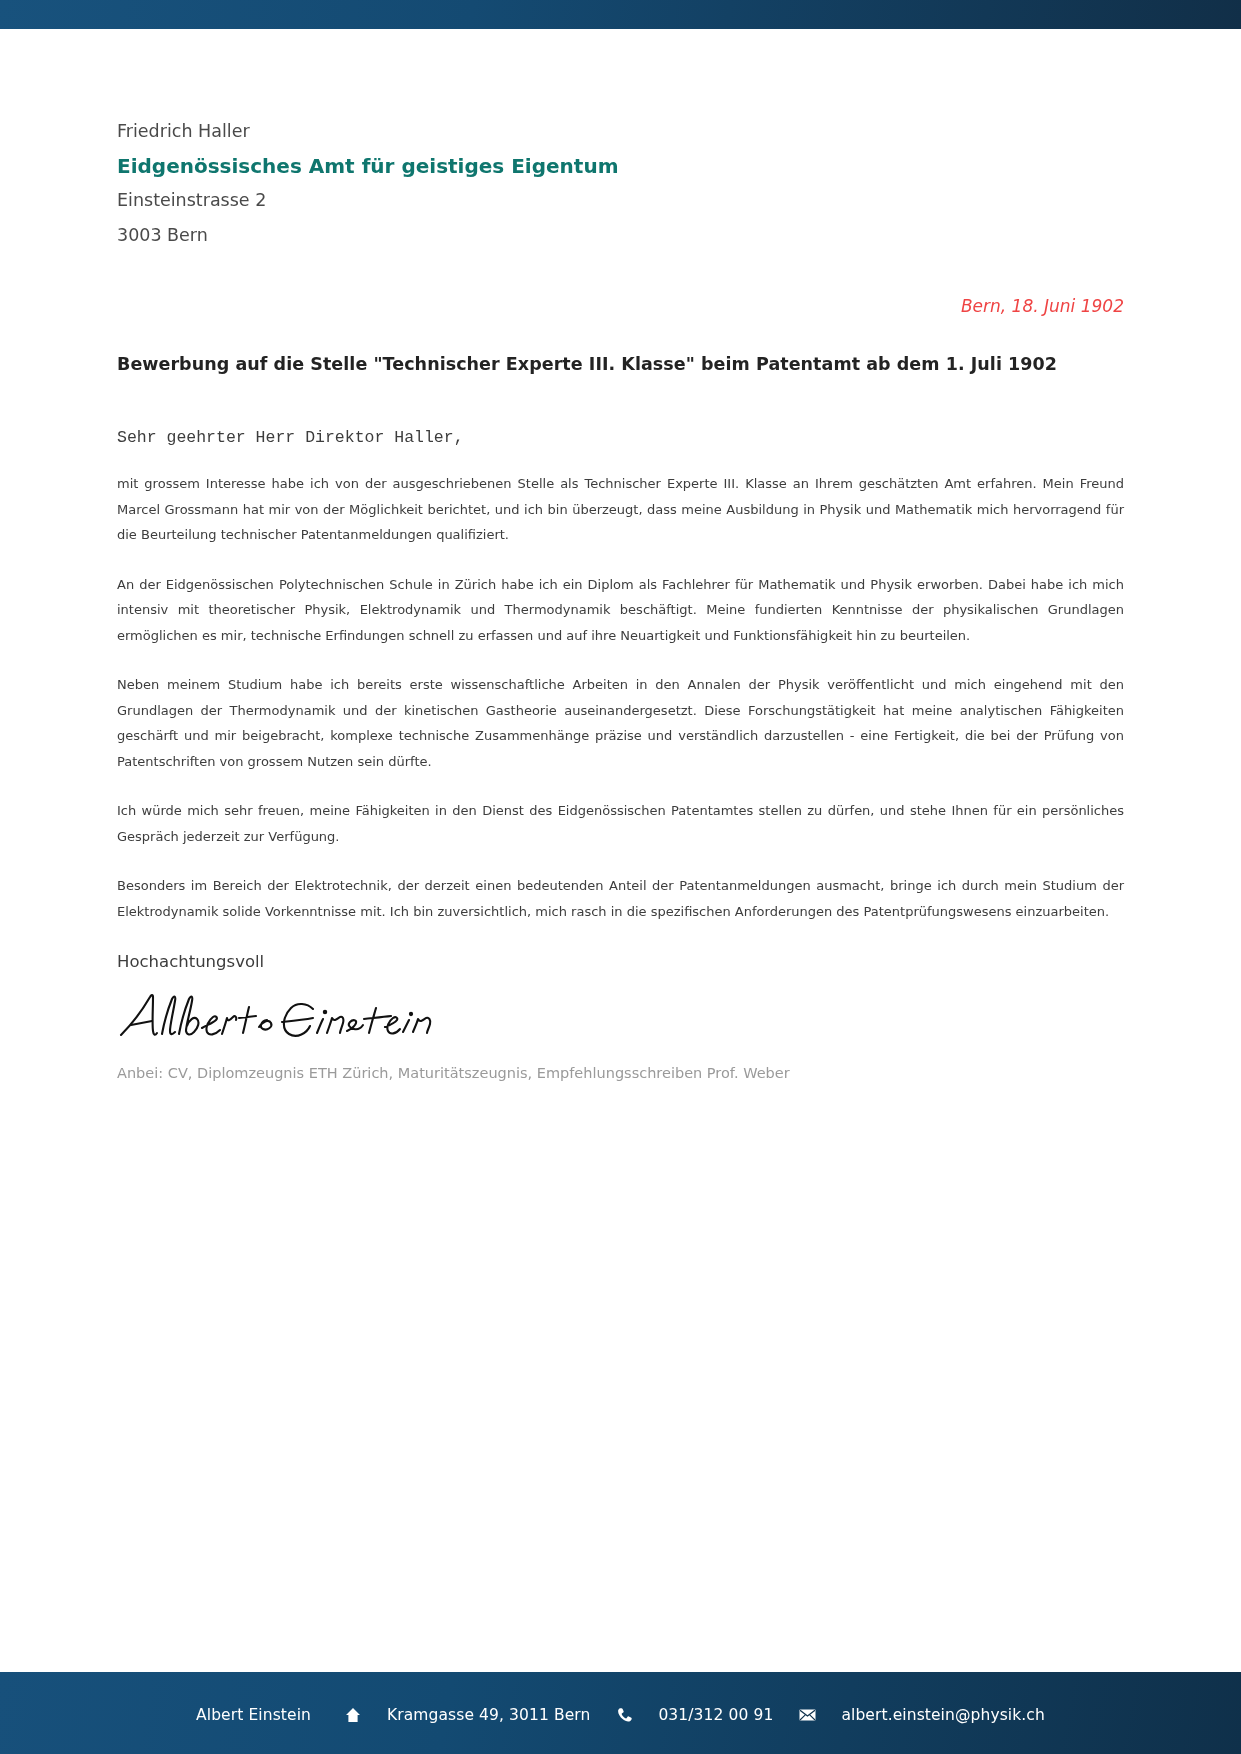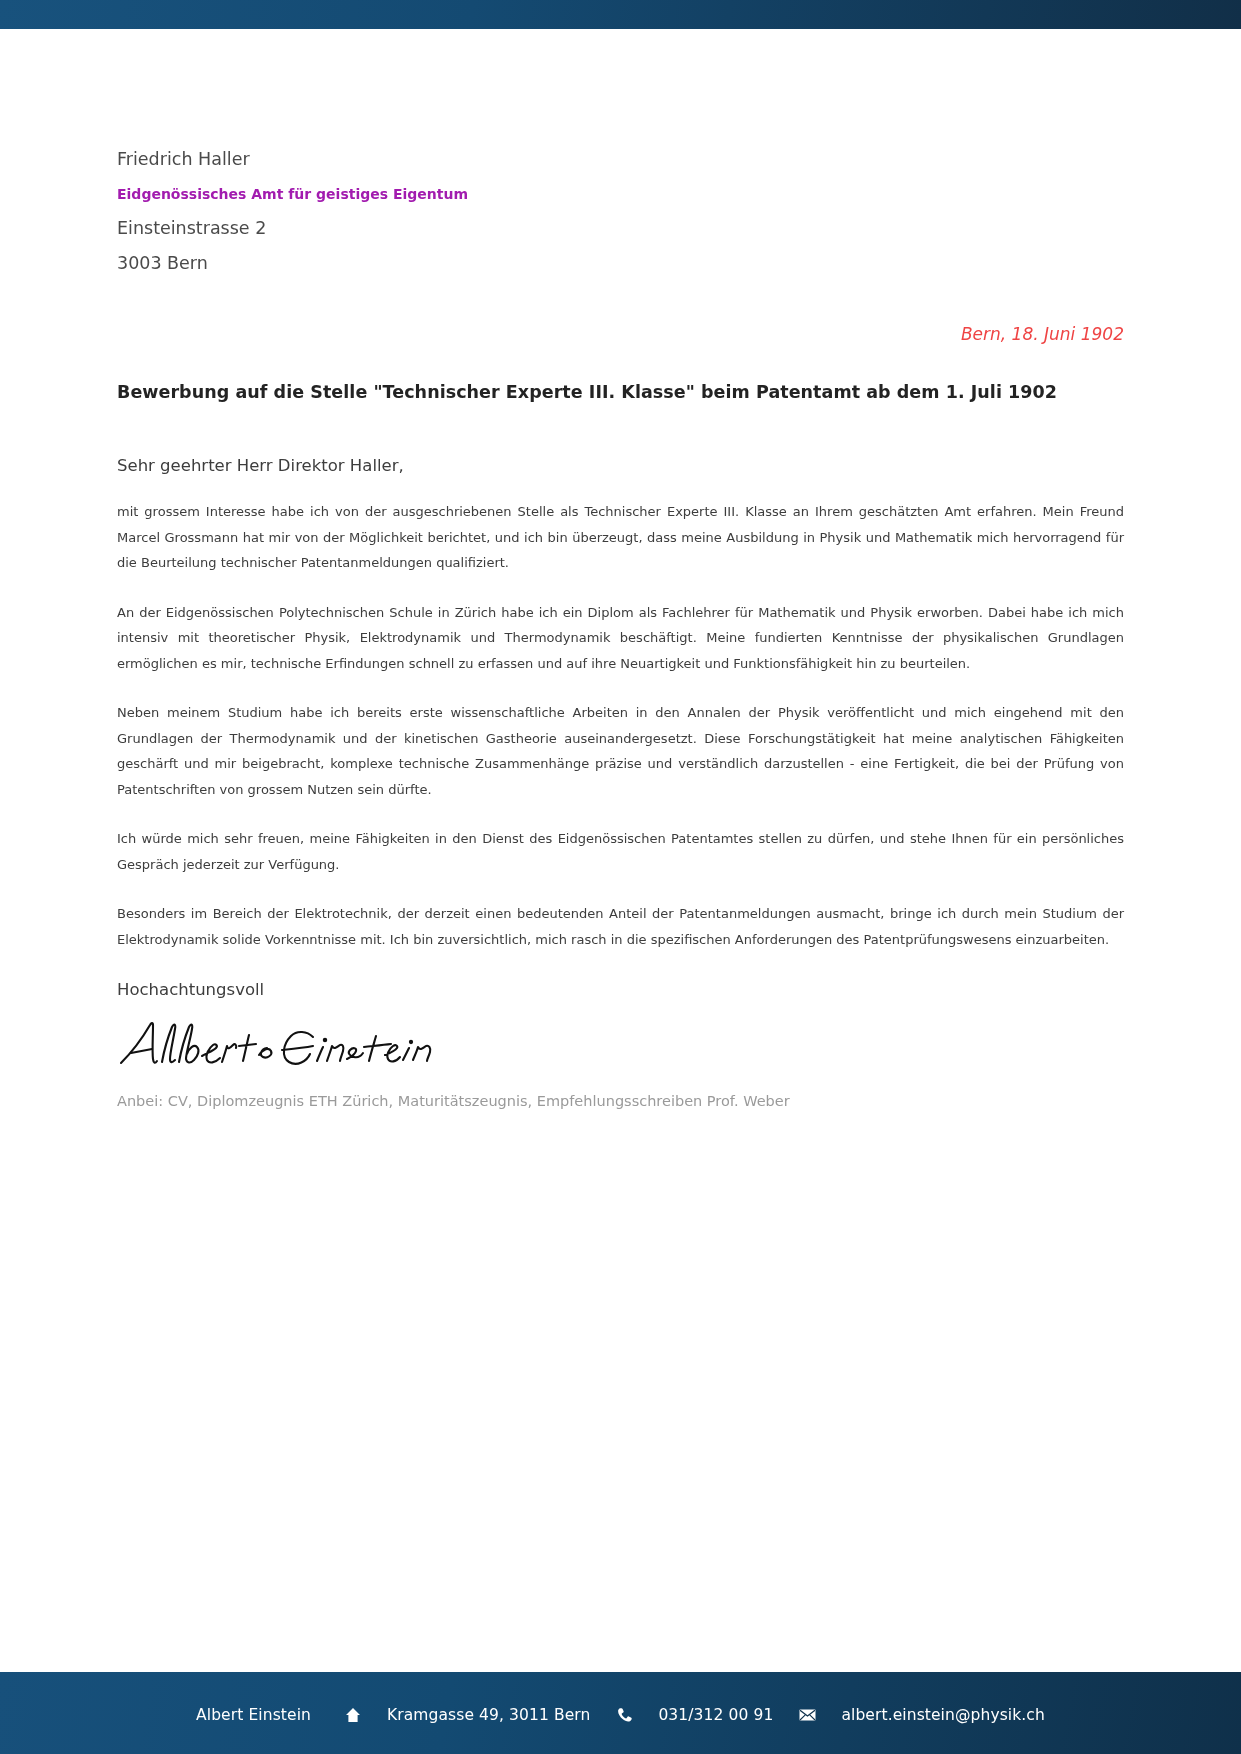--- a/index.html
+++ b/index.html
@@ -72,30 +72,30 @@
     position: absolute;
     top: 29px;
     left: 0;
     width: 1241px;
     height: 1639px;
     padding: 0 117px;
   }
 
   
   .address {
-    padding-top: 113px;
+    padding-top: 85px;
     font-size: 17.5px;
     line-height: 34.5px;
     color: #4a4a4a;
     font-weight: 400;
   }
   .address .org {
     font-weight: 700;
-    color: #a21caf;
-    font-size: 14px;
+    color: #0f766e;
+    font-size: 20px;
   }
 
   
   .date-line {
     margin-top: 44px;
     text-align: right;
     font-style: italic;
     font-size: 17px;
     color: #ef4444;
   }
@@ -107,20 +107,21 @@
     font-size: 17.5px;
     color: #232323;
     letter-spacing: .05px;
   }
 
   
   .salutation {
     margin-top: 54px;
     font-size: 16.5px;
     color: #3d3d3d;
+    font-family: Liberation Mono, monospace;
   }
 
   .para {
     margin-top: 24px;
     font-size: 13px;
     line-height: 25.5px;
     text-align: justify;
     color: #3d3d3d;
     hyphens: none;
   }

